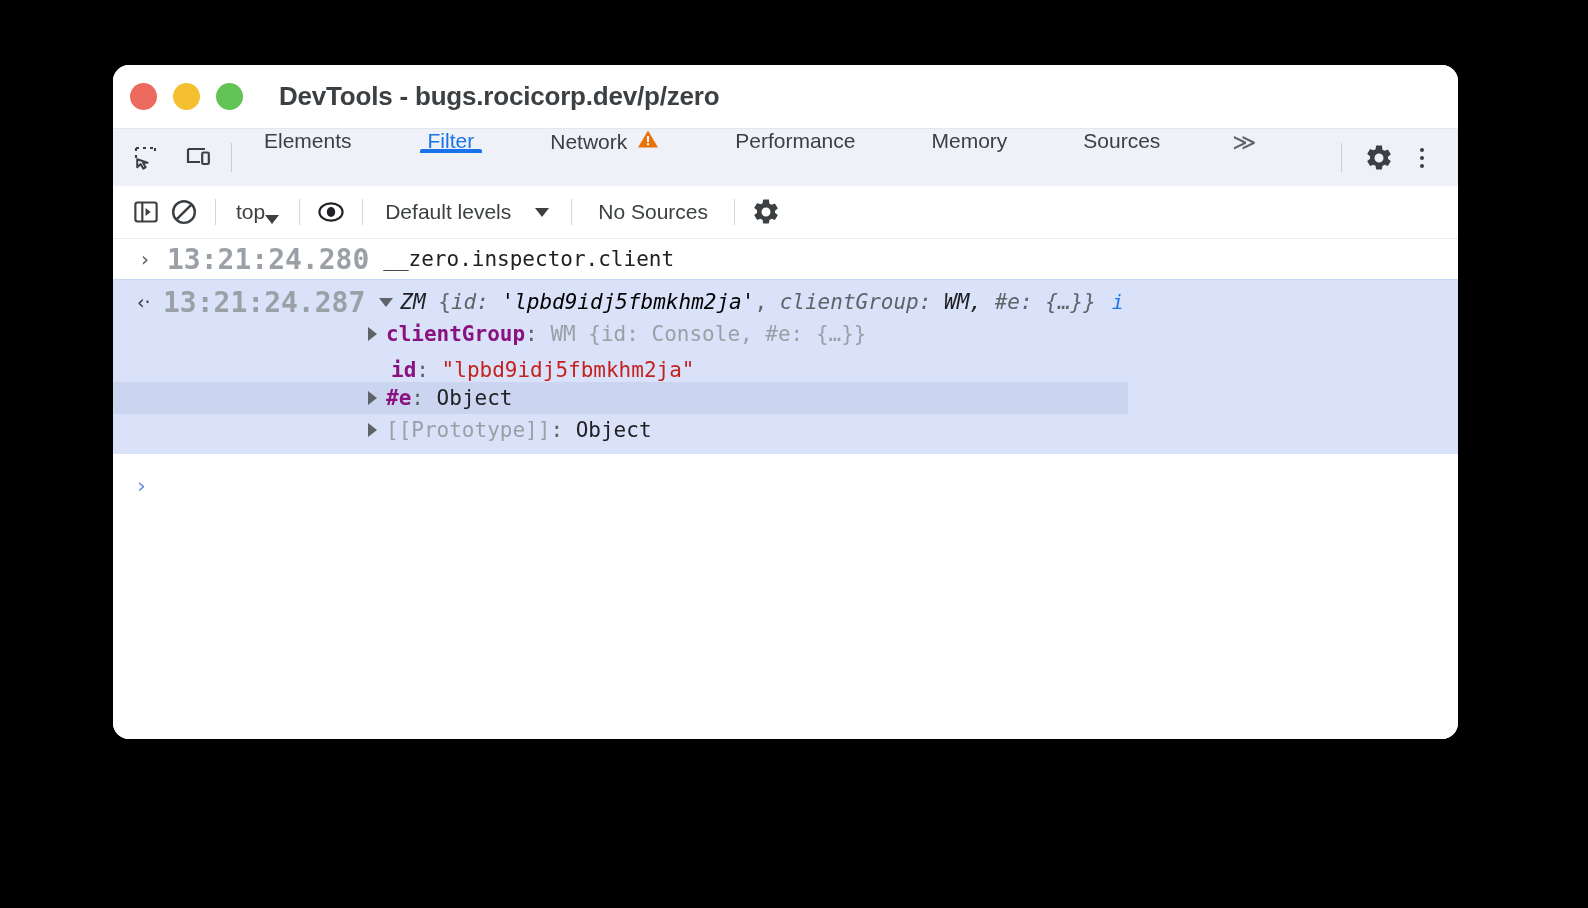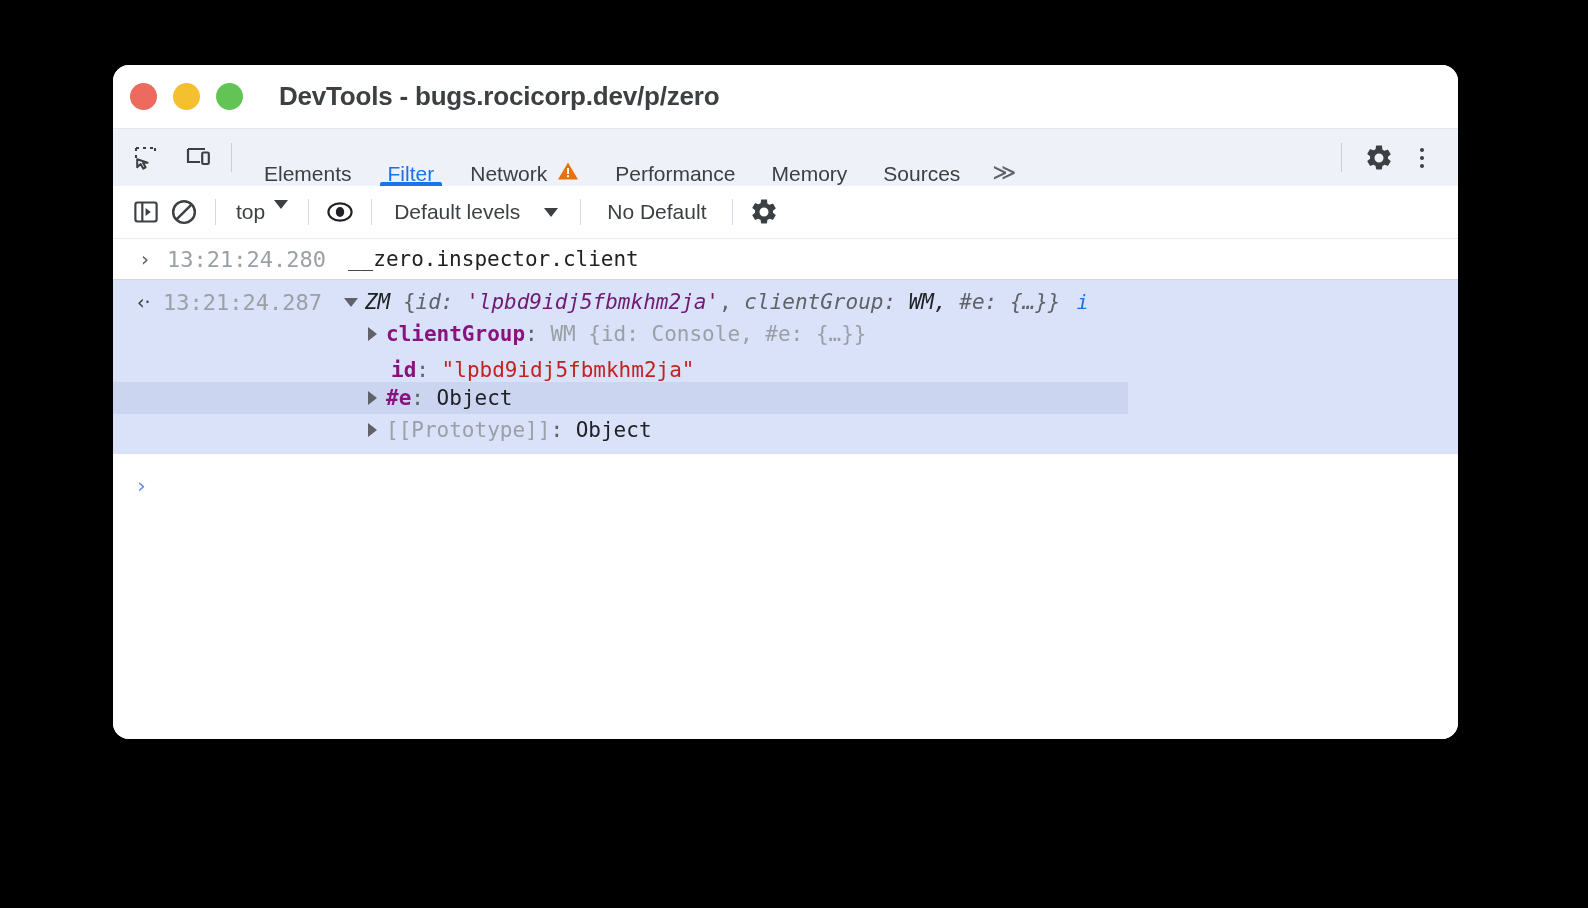--- a/index.html
+++ b/index.html
@@ -91,21 +91,22 @@
   }
   .vsep {
     width: 1px;
     background: #c9cdd8;
     margin: 14px 14px 14px 14px;
     align-self: stretch;
     flex: 0 0 1px;
   }
   .tabs {
     display: flex;
-    align-items: flex-end;
+    align-items: flex-start;
+    gap: 40px;
   }
   .tab {
     display: flex;
     align-items: center;
     gap: 8px;
     padding: 0 18px;
     font-size: 21px;
     color: #3c4043;
     position: relative;
     white-space: nowrap;
@@ -167,21 +168,21 @@
   .ct-btn {
     width: 38px; height: 38px;
     display: flex; align-items: center; justify-content: center;
     border-radius: 4px;
   }
   .ct-sep {
     width: 1px; height: 26px; background: #d3d7e0; margin: 0 12px;
     flex: 0 0 1px;
   }
   .ctx-select {
-    display: flex; align-items: flex-start; gap: 9px;
+    display: flex; align-items: flex-end; 
     font-size: 21px; color: #3c4043; padding: 0 8px;
     white-space: nowrap;
   }
   .caret-down {
     width: 0; height: 0;
     border-left: 7px solid transparent;
     border-right: 7px solid transparent;
     border-top: 9px solid #3c4043;
     display: inline-block;
   }
@@ -230,23 +231,24 @@
   }
   .chev-in {
     color: #5f6368;
     font-size: 20px;
     width: 26px;
     flex: 0 0 26px;
     font-family: "DejaVu Sans", sans-serif;
   }
   .ts {
     color: #9aa0a6;
-    font-size: 22px;
-    margin-right: 22px;
-    white-space: nowrap;
+    font-size: 28px;
+    margin-right: 14px;
+    white-space: nowrap;
+    font-weight: bold;
   }
   .expr {
     color: #202124;
     font-size: 21px;
     white-space: nowrap;
   }
 
   .msg-result {
     background: #dae2f9;
     border-radius: 0 0 0 0;
@@ -281,21 +283,21 @@
   }
   .tri.closed {
     border-top: 7px solid transparent;
     border-bottom: 7px solid transparent;
     border-left: 9px solid #5f6368;
     margin-right: 9px;
   }
   .cls-name { font-style: italic; color: #202124; font-weight: 500; }
   .punct    { color: #5f6368; }
   .pkey-i   { font-style: italic; color: #5f6368; }
-  .sval-i   { font-style: italic; color: #701a75; }
+  .sval-i   { font-style: italic; color: #000000; }
   .sval     { color: #c5221f; }
   .pname    { color: #881280; font-weight: bold; }
   .pname-gray { color: #9aa0a6; }
   .plain    { color: #202124; }
   .info-i {
     color: #1a73e8;
     font-style: italic;
     margin-left: 16px;
     font-size: 20px;
   }
@@ -433,21 +435,21 @@
           <ellipse cx="15" cy="13" rx="11.6" ry="8.6" fill="none" stroke="#202124" stroke-width="2.1"></ellipse>
           <ellipse cx="15" cy="13" rx="4.2" ry="5" fill="#202124"></ellipse>
         </svg>
       </div>
       <div class="ct-sep"></div>
       <div class="levels">
         <span>Default levels</span>
         <span class="caret-down"></span>
       </div>
       <div class="ct-sep"></div>
-      <div class="noissues">No Default</div>
+      <div class="noissues">No Sources</div>
       <div class="ct-sep"></div>
       <div class="ct-btn">
         <svg width="30" height="30" viewBox="0 0 24 24">
           <path fill="#3c4043" d="M19.14 12.94a7.07 7.07 0 0 0 .06-.94 7.07 7.07 0 0 0-.06-.94l2.03-1.58a.49.49 0 0 0 .12-.61l-1.92-3.32a.49.49 0 0 0-.59-.22l-2.39.96a7.03 7.03 0 0 0-1.62-.94l-.36-2.54A.48.48 0 0 0 13.93 2h-3.84a.48.48 0 0 0-.47.41l-.36 2.54c-.59.24-1.13.56-1.62.94l-2.39-.96a.49.49 0 0 0-.59.22L2.74 8.47a.49.49 0 0 0 .12.61l2.03 1.58a7.6 7.6 0 0 0 0 1.88l-2.03 1.58a.49.49 0 0 0-.12.61l1.92 3.32c.12.22.37.3.59.22l2.39-.96c.5.38 1.03.7 1.62.94l.36 2.54c.04.24.24.41.47.41h3.84c.24 0 .44-.17.47-.41l.36-2.54c.59-.24 1.12-.56 1.62-.94l2.39.96c.22.08.47 0 .59-.22l1.92-3.32a.49.49 0 0 0-.12-.61l-2.03-1.58zM12 15.6A3.6 3.6 0 1 1 15.6 12 3.6 3.6 0 0 1 12 15.6z"></path>
         </svg>
       </div>
     </div>
 
     <div class="console">
 

